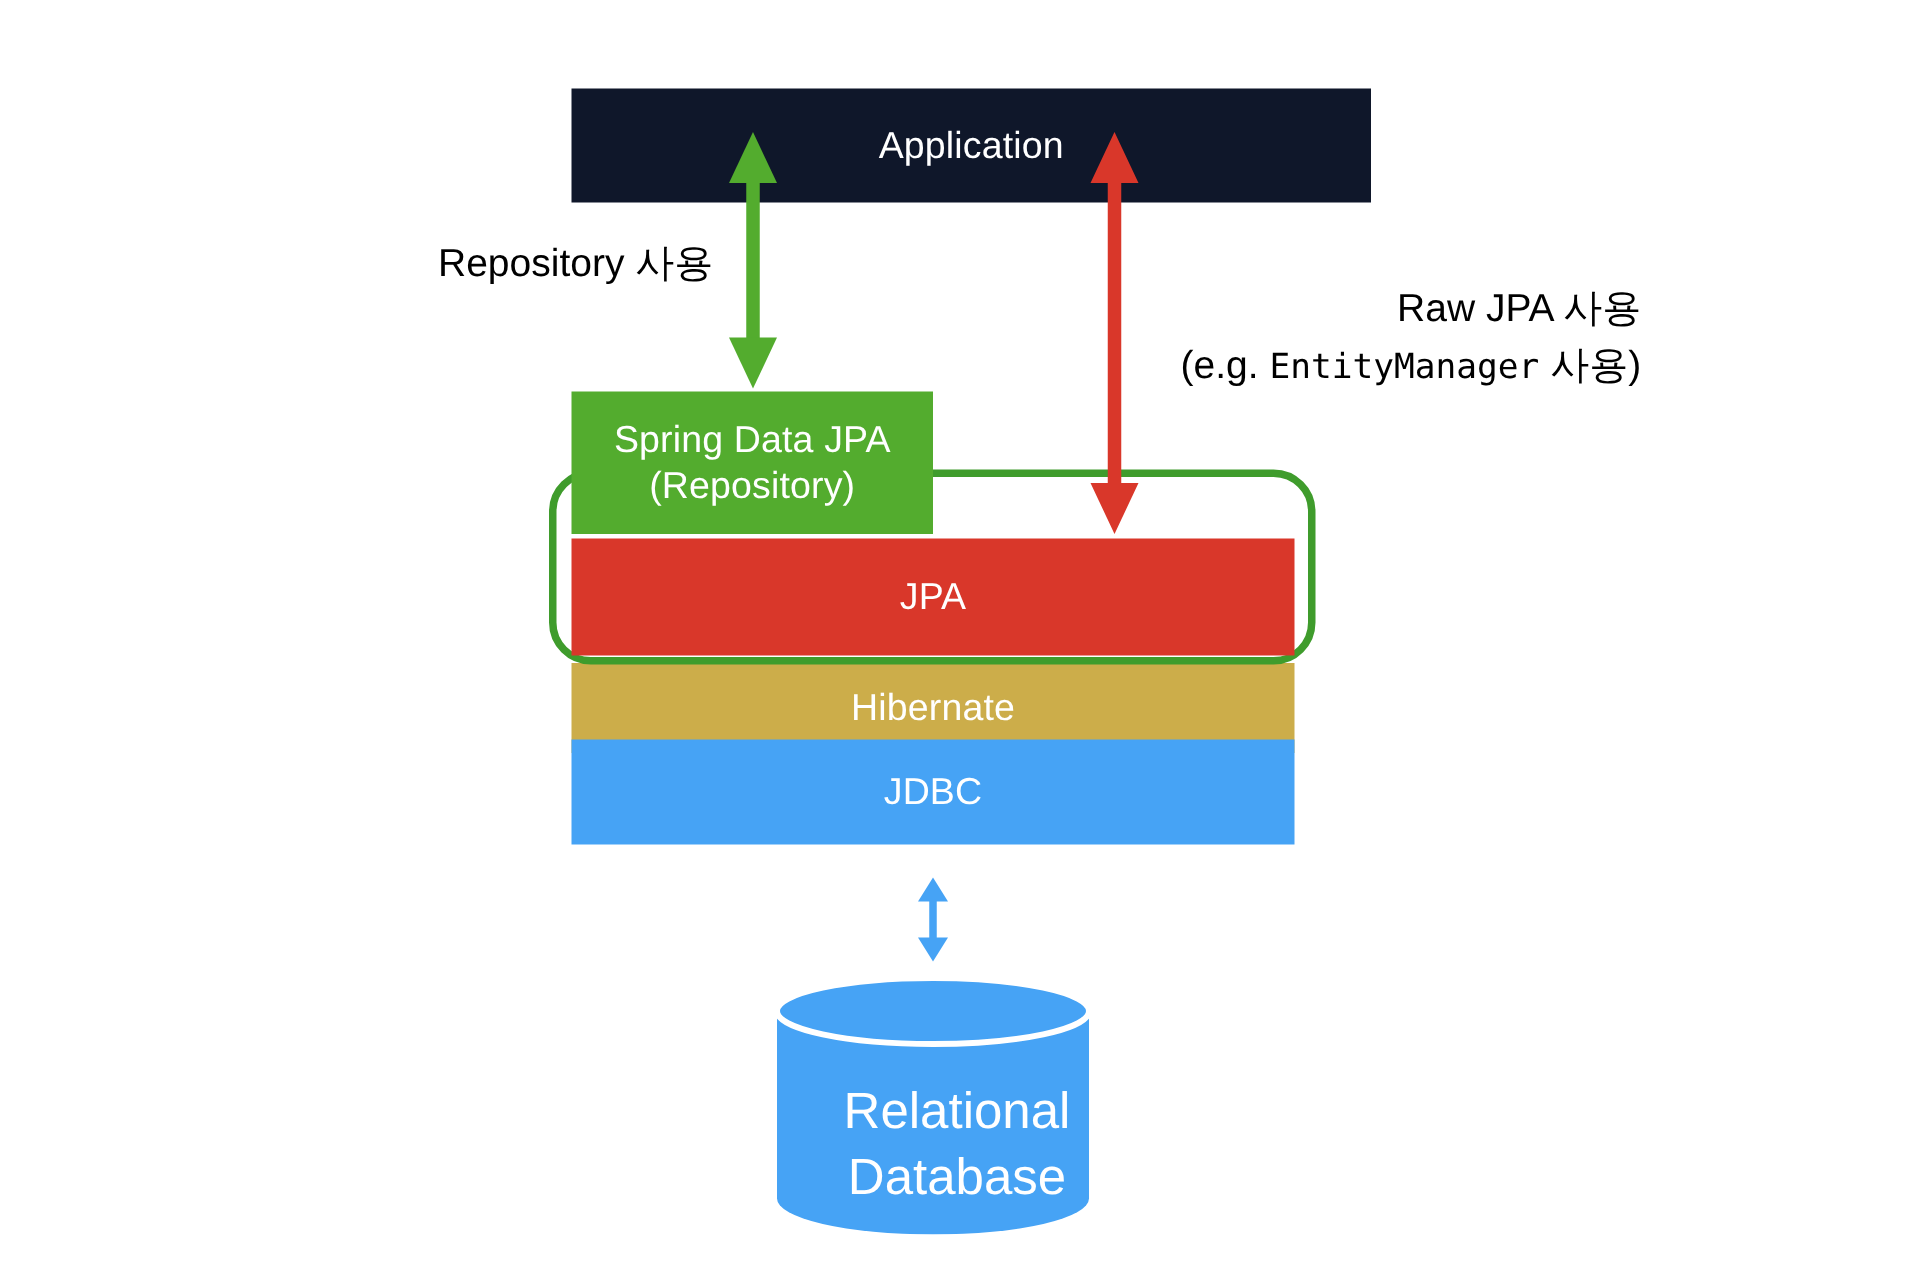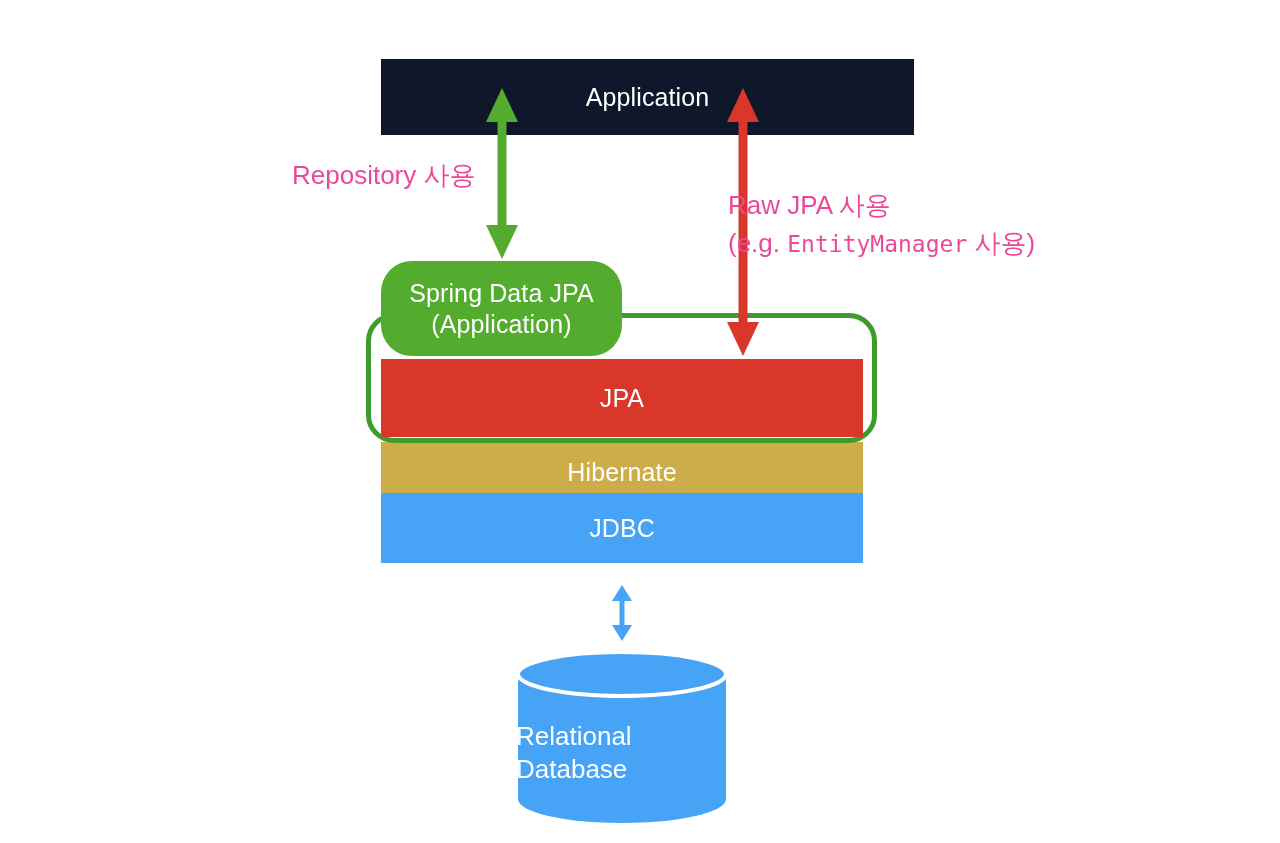--- a/index.html
+++ b/index.html
@@ -38,21 +38,20 @@
     background: #0f172a;
     margin-top: 46px;
   }
   .box-spring {
     left: 381px;
     top: 261px;
     width: 241px;
     height: 95px;
     background: #53ac2e;
     z-index: 6;
-    border-radius: 31px;
   }
   .box-jpa {
     left: 381px;
     top: 359px;
     width: 482px;
     height: 78px;
     background: #d9372a;
     z-index: 5;
   }
   .box-hibernate {
@@ -89,55 +88,57 @@
     position: absolute;
     overflow: visible;
   }
   .arrow-green { left: 478px; top: 86px; z-index: 7; }
   .arrow-red   { left: 719px; top: 86px; z-index: 7; }
   .arrow-blue  { left: 604px; top: 583px; z-index: 7; }
 
   
   .annotation {
     position: absolute;
-    color: #ec4899;
+    color: #000000;
     font-size: 26px;
     line-height: 1.48;
     white-space: nowrap;
     z-index: 8;
   }
   .label-repository {
     left: 292px;
     top: 156px;
   }
   .label-rawjpa {
-    left: 728px;
+    left: 787px;
     top: 186px;
+    text-align: right;
   }
   .mono {
     font-family: "DejaVu Sans Mono", "Liberation Mono", monospace;
     font-size: 23px;
     margin-top: 28px;
   }
   
   .cylinder {
     position: absolute;
     left: 516px;
     top: 650px;
     width: 212px;
     height: 173px;
     z-index: 3;
   }
   .cyl-label {
     position: absolute;
-    left: 516px;
+    left: 532px;
     top: 720px;
     width: 212px;
+    text-align: center;
     color: #ffffff;
-    font-size: 26px;
+    font-size: 34px;
     line-height: 1.28;
     z-index: 4;
     pointer-events: none;
   }
 </style>
 </head>
 <body>
 
 <div id="canvas">
 
@@ -164,21 +165,21 @@
   <div class="annotation label-rawjpa">
     <div>Raw JPA 사용</div>
     <div><span>(e.g. </span><span class="mono">EntityManager</span><span> 사용)</span></div>
   </div>
 
   <div class="group-outline"></div>
 
   <div class="layer-box box-spring">
     <div>
       <div>Spring Data JPA</div>
-      <div>(Application)</div>
+      <div>(Repository)</div>
     </div>
   </div>
 
   <div class="layer-box box-jpa">
     <span>JPA</span>
   </div>
 
   <div class="layer-box box-hibernate">
     <span>Hibernate</span>
   </div>

